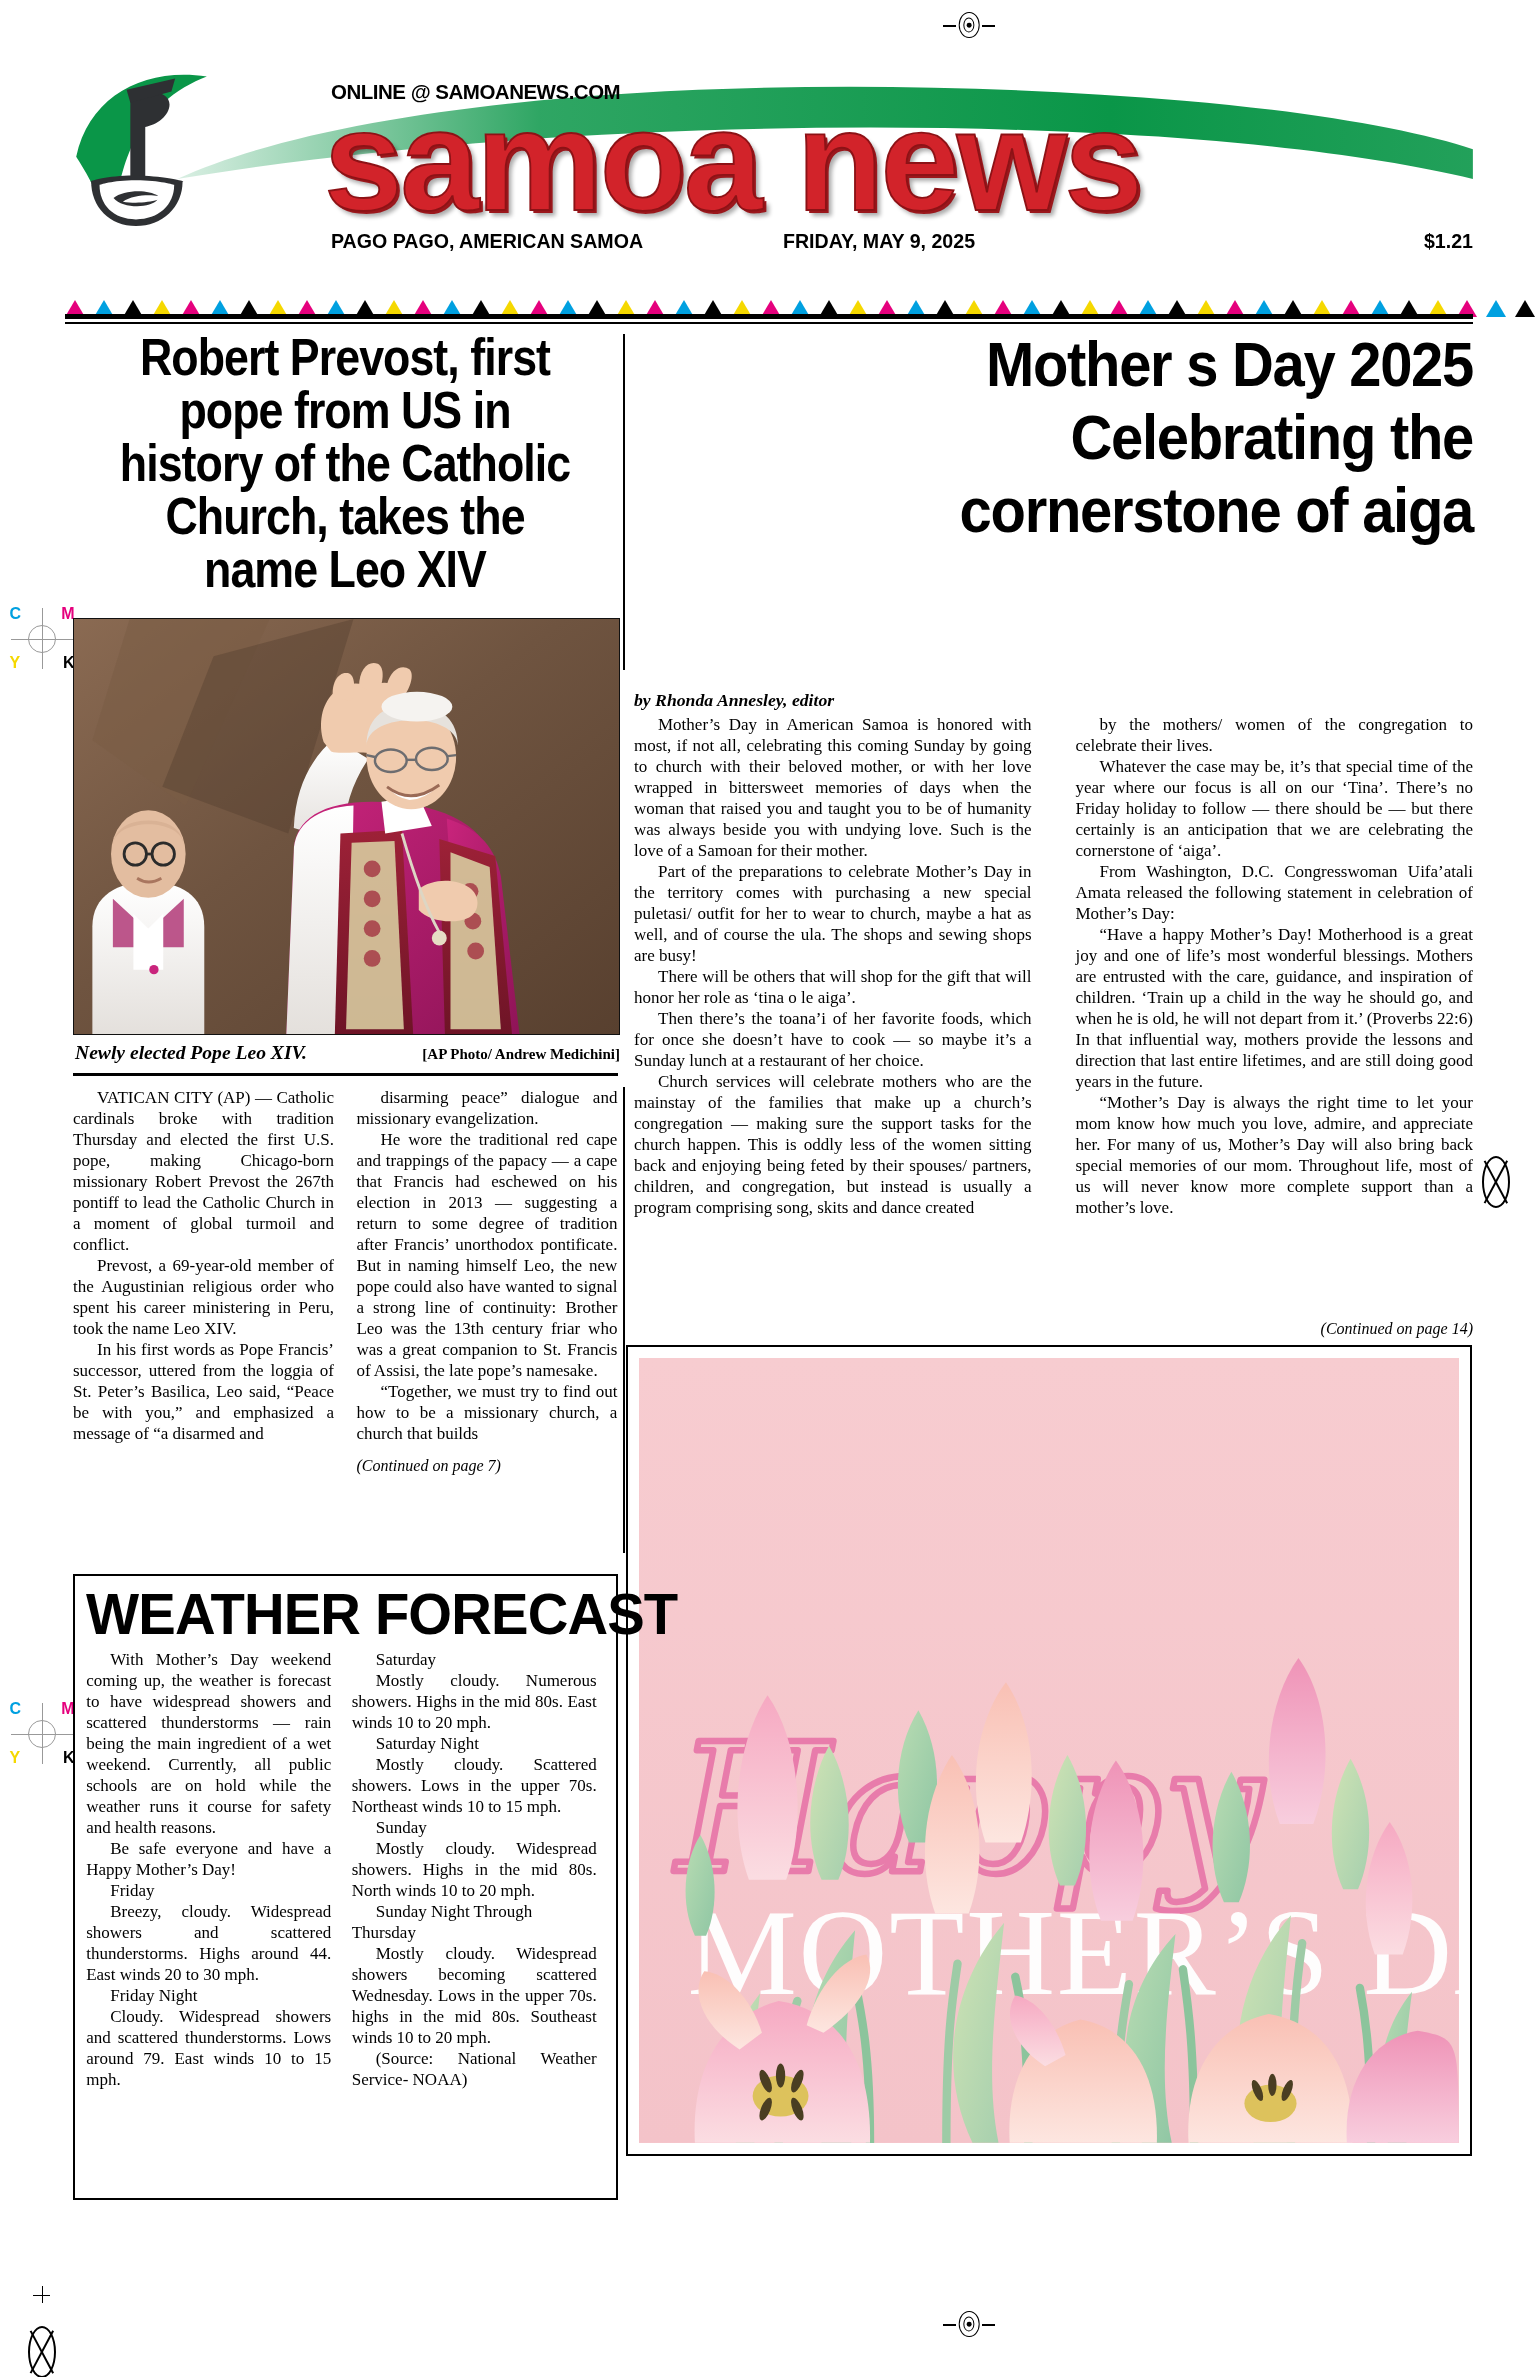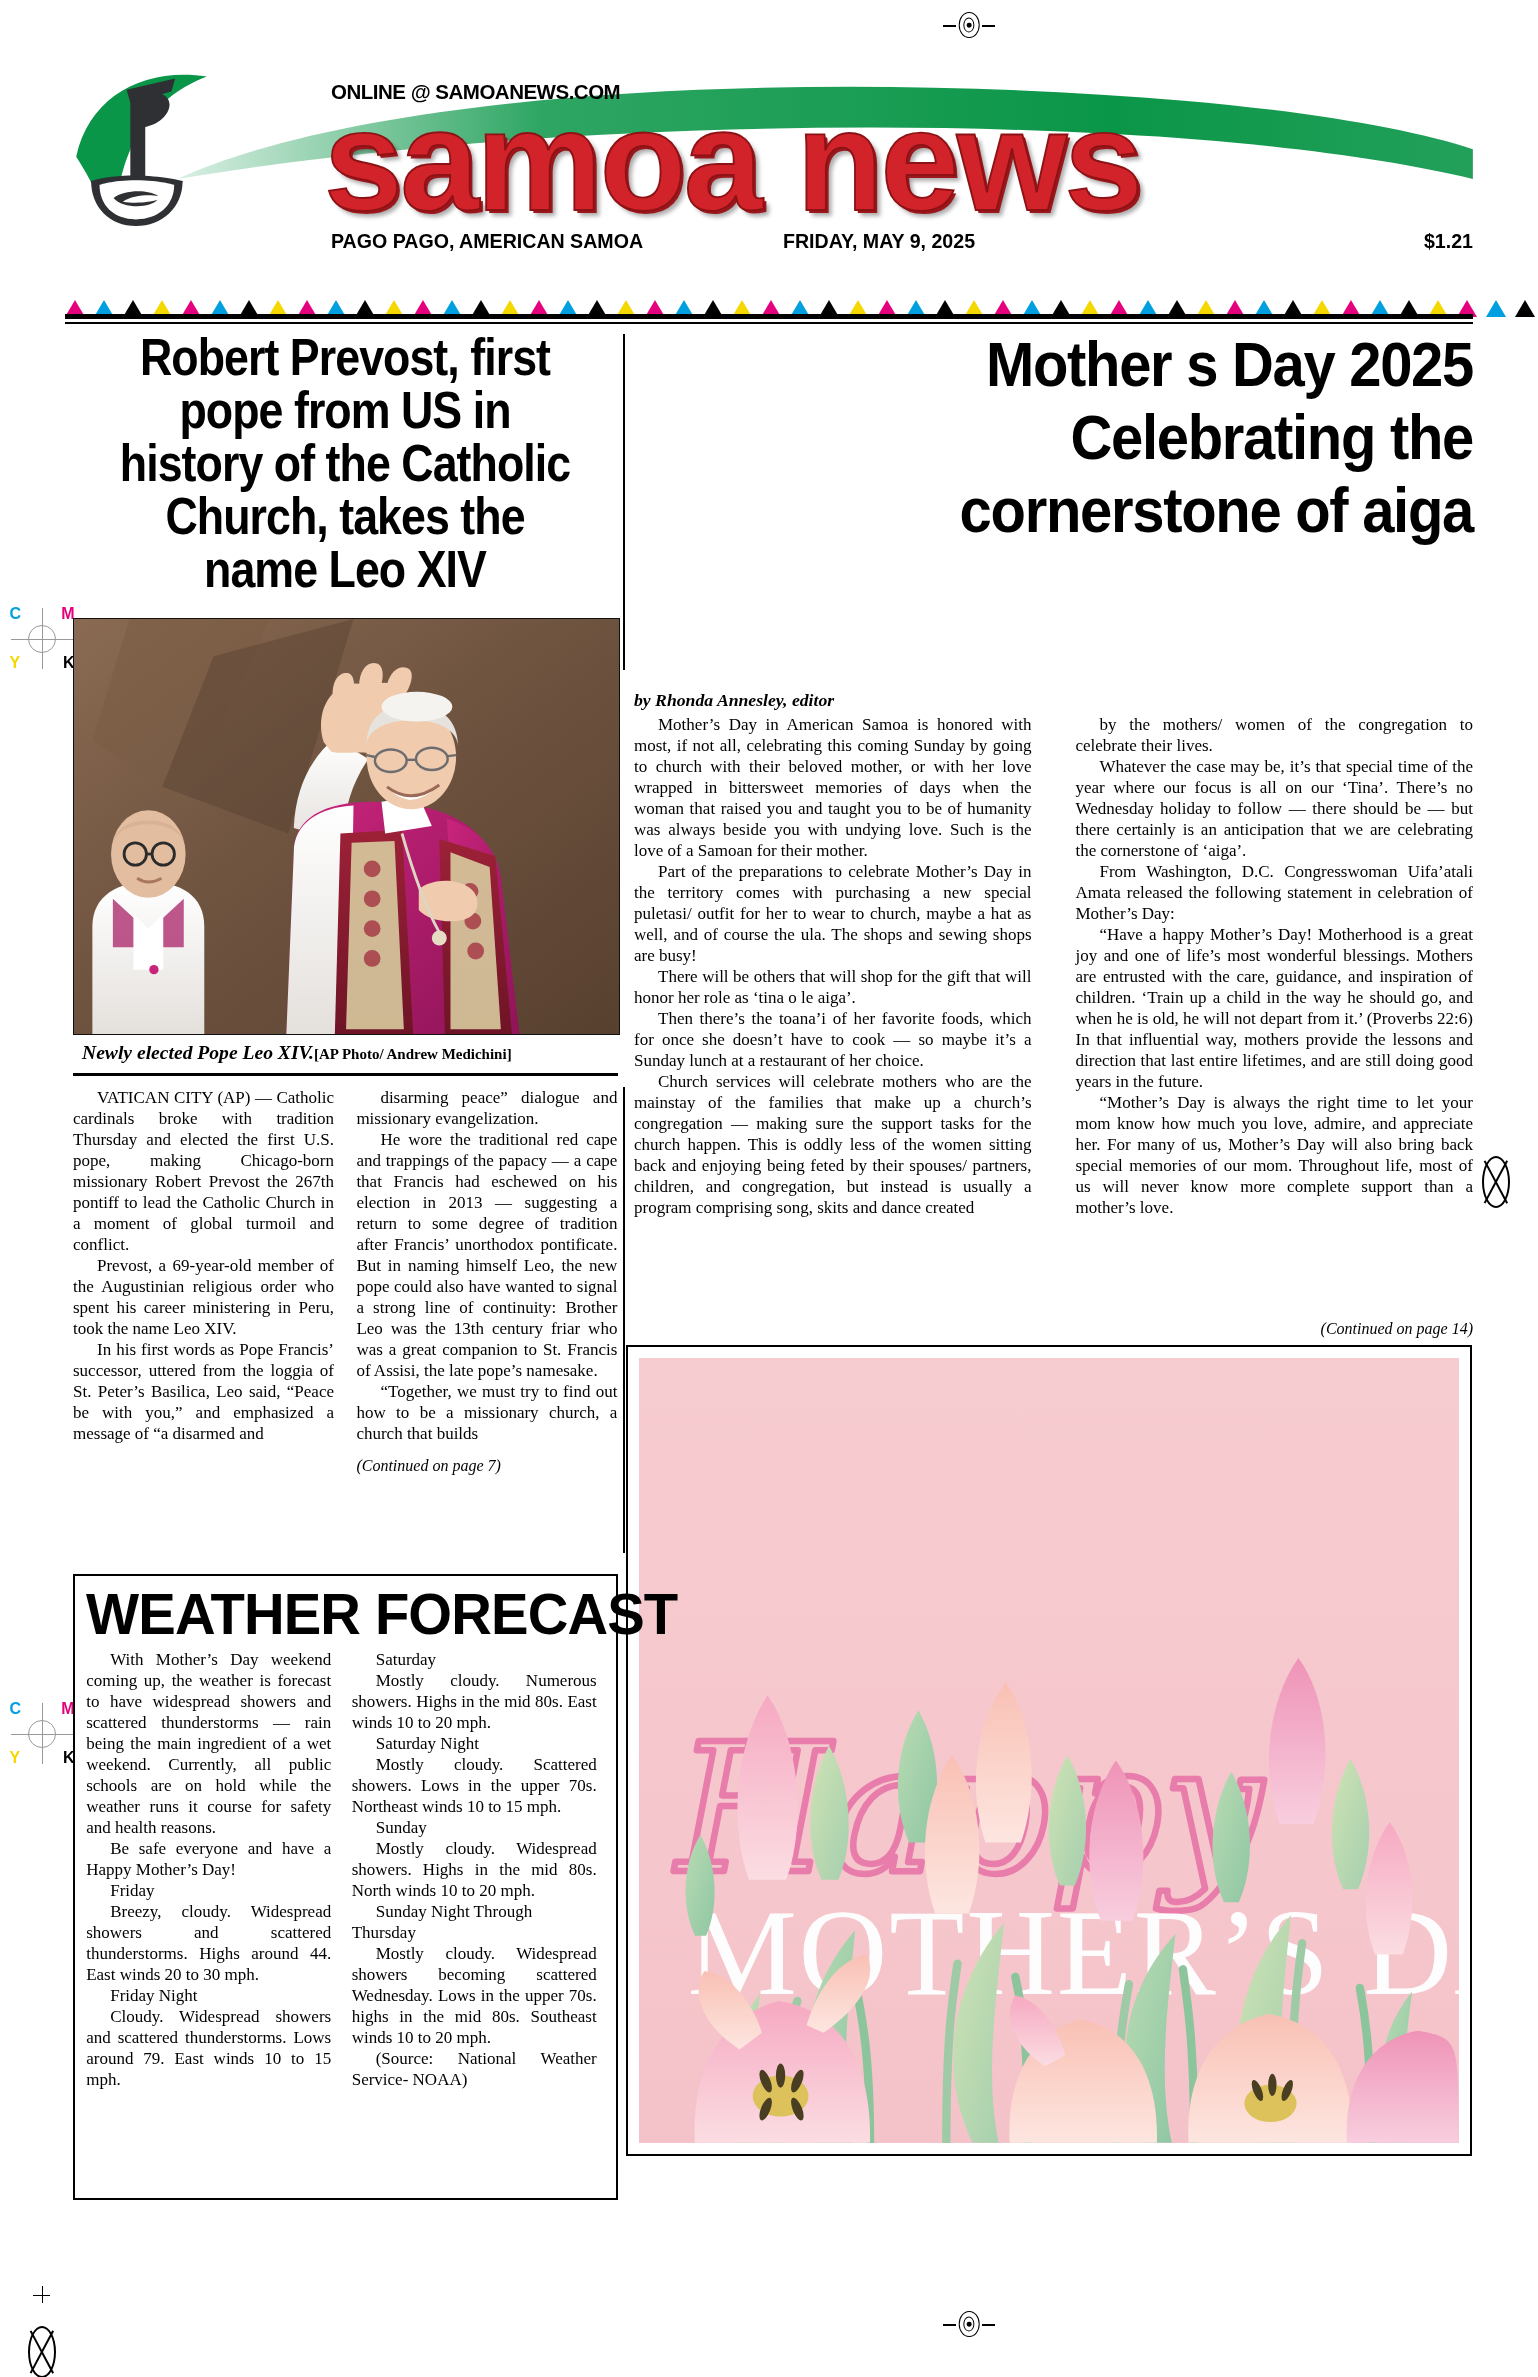--- a/index.html
+++ b/index.html
@@ -58,21 +58,21 @@
   #rule-thick{position:absolute;left:65px;top:314px;width:1408px;height:4.7px;background:#000;}
   #rule-thin{position:absolute;left:65px;top:322px;width:1408px;height:1.9px;background:#000;}
 
   
   #pope-headline{position:absolute;left:70px;top:331px;width:550px;
     font-family:"Liberation Sans",sans-serif;font-weight:bold;
     font-size:52px;line-height:53px;letter-spacing:-1.1px;text-align:center;
     transform:scaleX(.86);transform-origin:center top;}
   #pope-photo{position:absolute;left:73px;top:618px;width:545px;height:415px;border:1.9px solid #111;overflow:hidden;background:#6c5140;}
   #pope-photo svg{display:block;width:100%;height:100%;}
-  #pope-cap-row{position:absolute;left:82px;top:1042px;width:545px;display:flex;justify-content:flex-start;align-items:baseline;}
+  #pope-cap-row{position:absolute;left:75px;top:1042px;width:545px;display:flex;justify-content:space-between;align-items:baseline;}
   .cap-main{font-style:italic;font-weight:bold;font-size:19.6px;}
   .cap-credit{font-weight:bold;font-size:15px;}
   #pope-cap-rule{position:absolute;left:73px;top:1073px;width:545px;height:2.8px;background:#000;}
 
   #pope-cols{position:absolute;left:73px;top:1087px;width:545px;display:flex;gap:22.4px;}
   #pope-cols .col{width:261px;}
   #vdiv-head{position:absolute;left:623px;top:334px;width:1.9px;height:336px;background:#000;}
   #vdiv-body{position:absolute;left:623px;top:1087px;width:1.9px;height:466px;background:#000;}
 
   .body-p{font-size:17px;line-height:21px;text-align:justify;text-indent:24px;margin:0 0 0 0;hyphens:auto;}
@@ -366,21 +366,21 @@
 <div id="md-cols">
   <div class="col">
     <p class="body-p">Mother’s Day in American Samoa is honored with most, if not all, celebrating this coming Sunday by going to church with their beloved mother, or with her love wrapped in bittersweet memories of days when the woman that raised you and taught you to be of humanity was always beside you with undying love. Such is the love of a Samoan for their mother.</p>
     <p class="body-p">Part of the preparations to celebrate Mother’s Day in the territory comes with purchasing a new special puletasi/ outfit for her to wear to church, maybe a hat as well, and of course the ula. The shops and sewing shops are busy!</p>
     <p class="body-p">There will be others that will shop for the gift that will honor her role as ‘tina o le aiga’.</p>
     <p class="body-p">Then there’s the toana’i of her favorite foods, which for once she doesn’t have to cook — so maybe it’s a Sunday lunch at a restaurant of her choice.</p>
     <p class="body-p">Church services will celebrate mothers who are the mainstay of the families that make up a church’s congregation — making sure the support tasks for the church happen. This is oddly less of the women sitting back and enjoying being feted by their spouses/ partners, children, and congregation, but instead is usually a program comprising song, skits and dance created</p>
   </div>
   <div class="col">
     <p class="body-p">by the mothers/ women of the congregation to celebrate their lives.</p>
-    <p class="body-p">Whatever the case may be, it’s that special time of the year where our focus is all on our ‘Tina’. There’s no Wednesday holiday to follow — there should be — but there certainly is an anticipation that we are celebrating the cornerstone of ‘aiga’.</p>
+    <p class="body-p">Whatever the case may be, it’s that special time of the year where our focus is all on our ‘Tina’. There’s no Friday holiday to follow — there should be — but there certainly is an anticipation that we are celebrating the cornerstone of ‘aiga’.</p>
     <p class="body-p">From Washington, D.C. Congresswoman Uifa’atali Amata released the following statement in celebration of Mother’s Day:</p>
     <p class="body-p">“Have a happy Mother’s Day! Motherhood is a great joy and one of life’s most wonderful blessings. Mothers are entrusted with the care, guidance, and inspiration of children. ‘Train up a child in the way he should go, and when he is old, he will not depart from it.’ (Proverbs 22:6) In that influential way, mothers provide the lessons and direction that last entire lifetimes, and are still doing good years in the future.</p>
     <p class="body-p">“Mother’s Day is always the right time to let your mom know how much you love, admire, and appreciate her. For many of us, Mother’s Day will also bring back special memories of our mom. Throughout life, most of us will never know more complete support than a mother’s love.</p>
   </div>
 </div>
 <div id="md-jump">(Continued on page 14)</div>
 
 <div id="md-ad">
   <div id="md-ad-inner">
     <svg viewBox="0 0 880 842" xmlns="http://www.w3.org/2000/svg" preserveAspectRatio="none">

